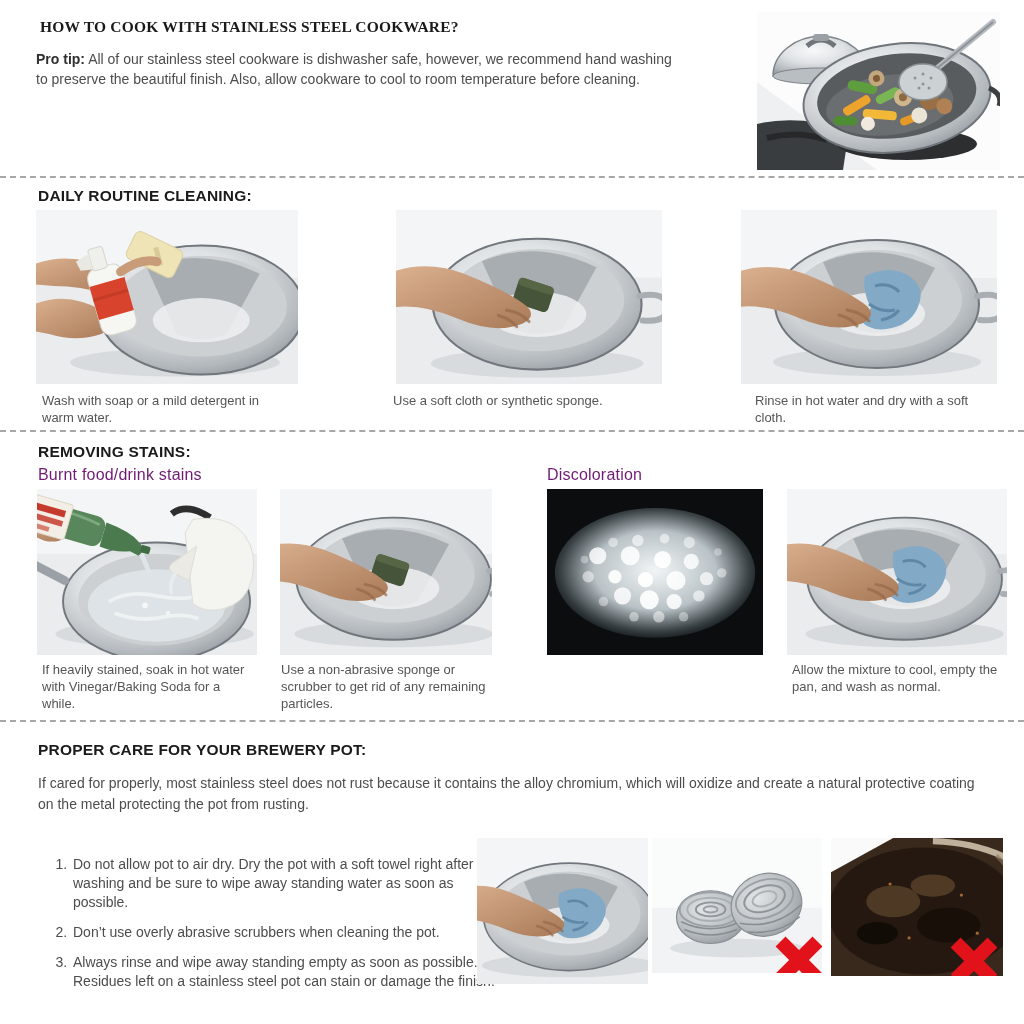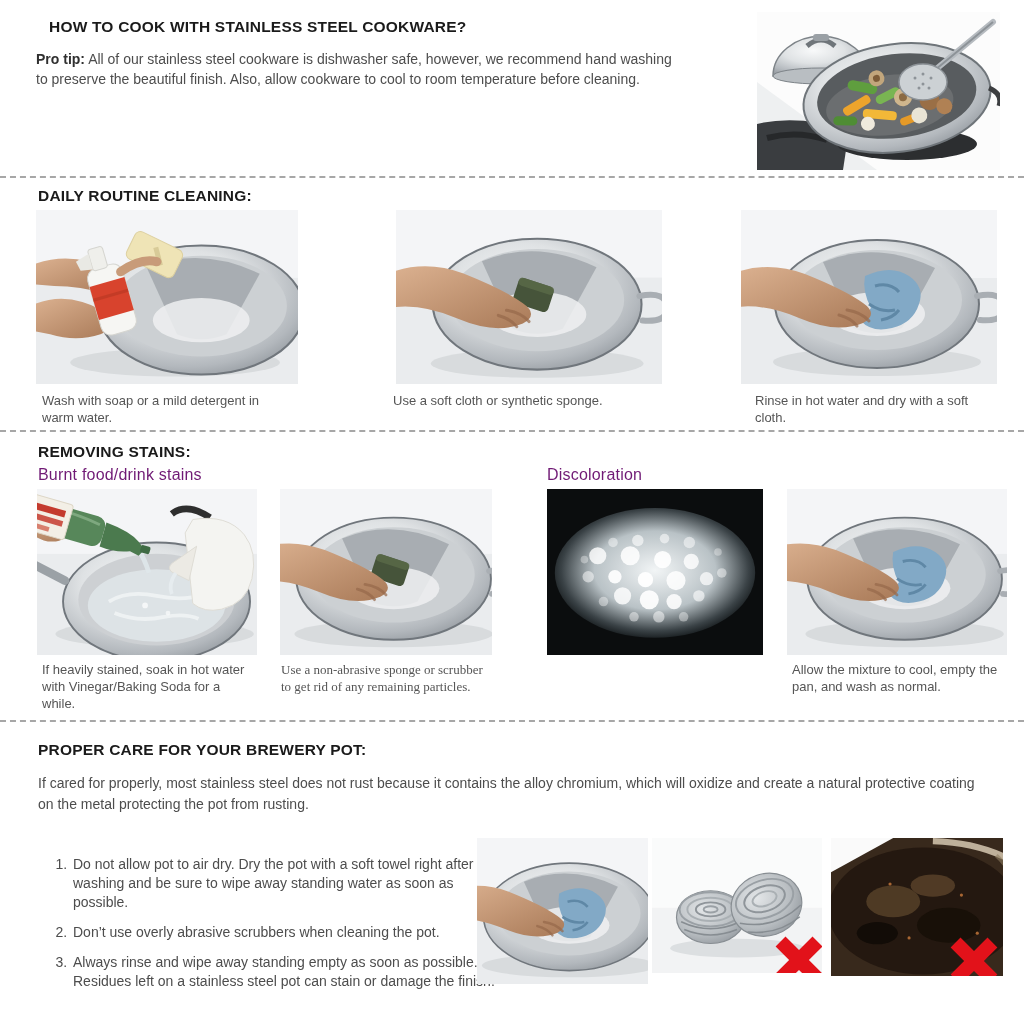--- a/index.html
+++ b/index.html
@@ -12,21 +12,21 @@
   .body-text{font-size:14px;line-height:20px;color:#4d4d4d;margin:0;}
   .muted-label{font-size:16px;color:#701a75;letter-spacing:.2px;}
   .caption{font-size:13px;line-height:17px;color:#555555;text-align:left;}
   .divider{left:0;width:1024px;height:0;border-top:2px dashed #a7a7a7;}
   .ph{overflow:hidden;background:#eaecee;}
   .ph svg{display:block;width:100%;height:100%;}
   .care-list{margin:17px;padding:0 0 0 18px;font-size:14px;line-height:19px;color:#4d4d4d;}
   .care-list li{margin:0 0 11px 0;padding-left:2px;}
   .xwrap{position:absolute;width:54px;height:54px;pointer-events:none;}
   .cook-text p{margin:0 0 17px 0;}
-  .cook-text h2{margin:0 0 13px 13px;}
+  .cook-text h2{margin:0 0 13px 4px;font-family:Liberation Serif, serif;}
   strong{color:#303030;}
 </style>
 </head>
 <body>
 
 <svg width="0" height="0" style="position:absolute" aria-hidden="true">
   <defs>
     <radialGradient id="gSteel" cx="0.42" cy="0.36" r="0.85">
       <stop offset="0" stop-color="#f8f9fa"></stop>
       <stop offset="0.38" stop-color="#dfe2e4"></stop>
@@ -274,21 +274,21 @@
   <figure class="abs ph" style="left:787px;top:489px;width:220px;height:166px;margin:0;">
     <svg viewBox="0 0 260 174" preserveAspectRatio="xMidYMid slice">
       <use href="#symPhotoBg"></use>
         <use href="#symPan"></use>
         <use href="#symCloth"></use>
         <use href="#symArm"></use>
     </svg>
   </figure>
 
   <div class="abs caption" style="left:42px;top:661px;width:210px;">If heavily stained, soak in hot water with Vinegar/Baking Soda for a while.</div>
-  <div class="abs caption" style="left:281px;top:661px;width:210px;font-family:Liberation Serif, serif;">Use a non-abrasive sponge or scrubber to get rid of any remaining particles.</div>
+  <div class="abs caption" style="left:281px;top:661px;width:210px;">Use a non-abrasive sponge or scrubber to get rid of any remaining particles.</div>
   <div class="abs caption" style="left:792px;top:661px;width:210px;">Allow the mixture to cool, empty the pan, and wash as normal.</div>
 
   <div class="abs divider" style="top:720px;"></div>
 
   <h2 class="abs h-title" style="left:38px;top:741px;">PROPER CARE FOR YOUR BREWERY POT:</h2>
   <p class="abs body-text" style="left:38px;top:773px;width:950px;line-height:21px;">If cared for properly, most stainless steel does not rust because it contains the alloy chromium, which will oxidize and create a natural protective coating on the metal protecting the pot from rusting.</p>
 
   <ol class="abs care-list" style="left:36px;top:838px;width:432px;">
     <li>Do not allow pot to air dry. Dry the pot with a soft towel right after washing and be sure to wipe away standing water as soon as possible.</li>
     <li>Don’t use overly abrasive scrubbers when cleaning the pot.</li>

